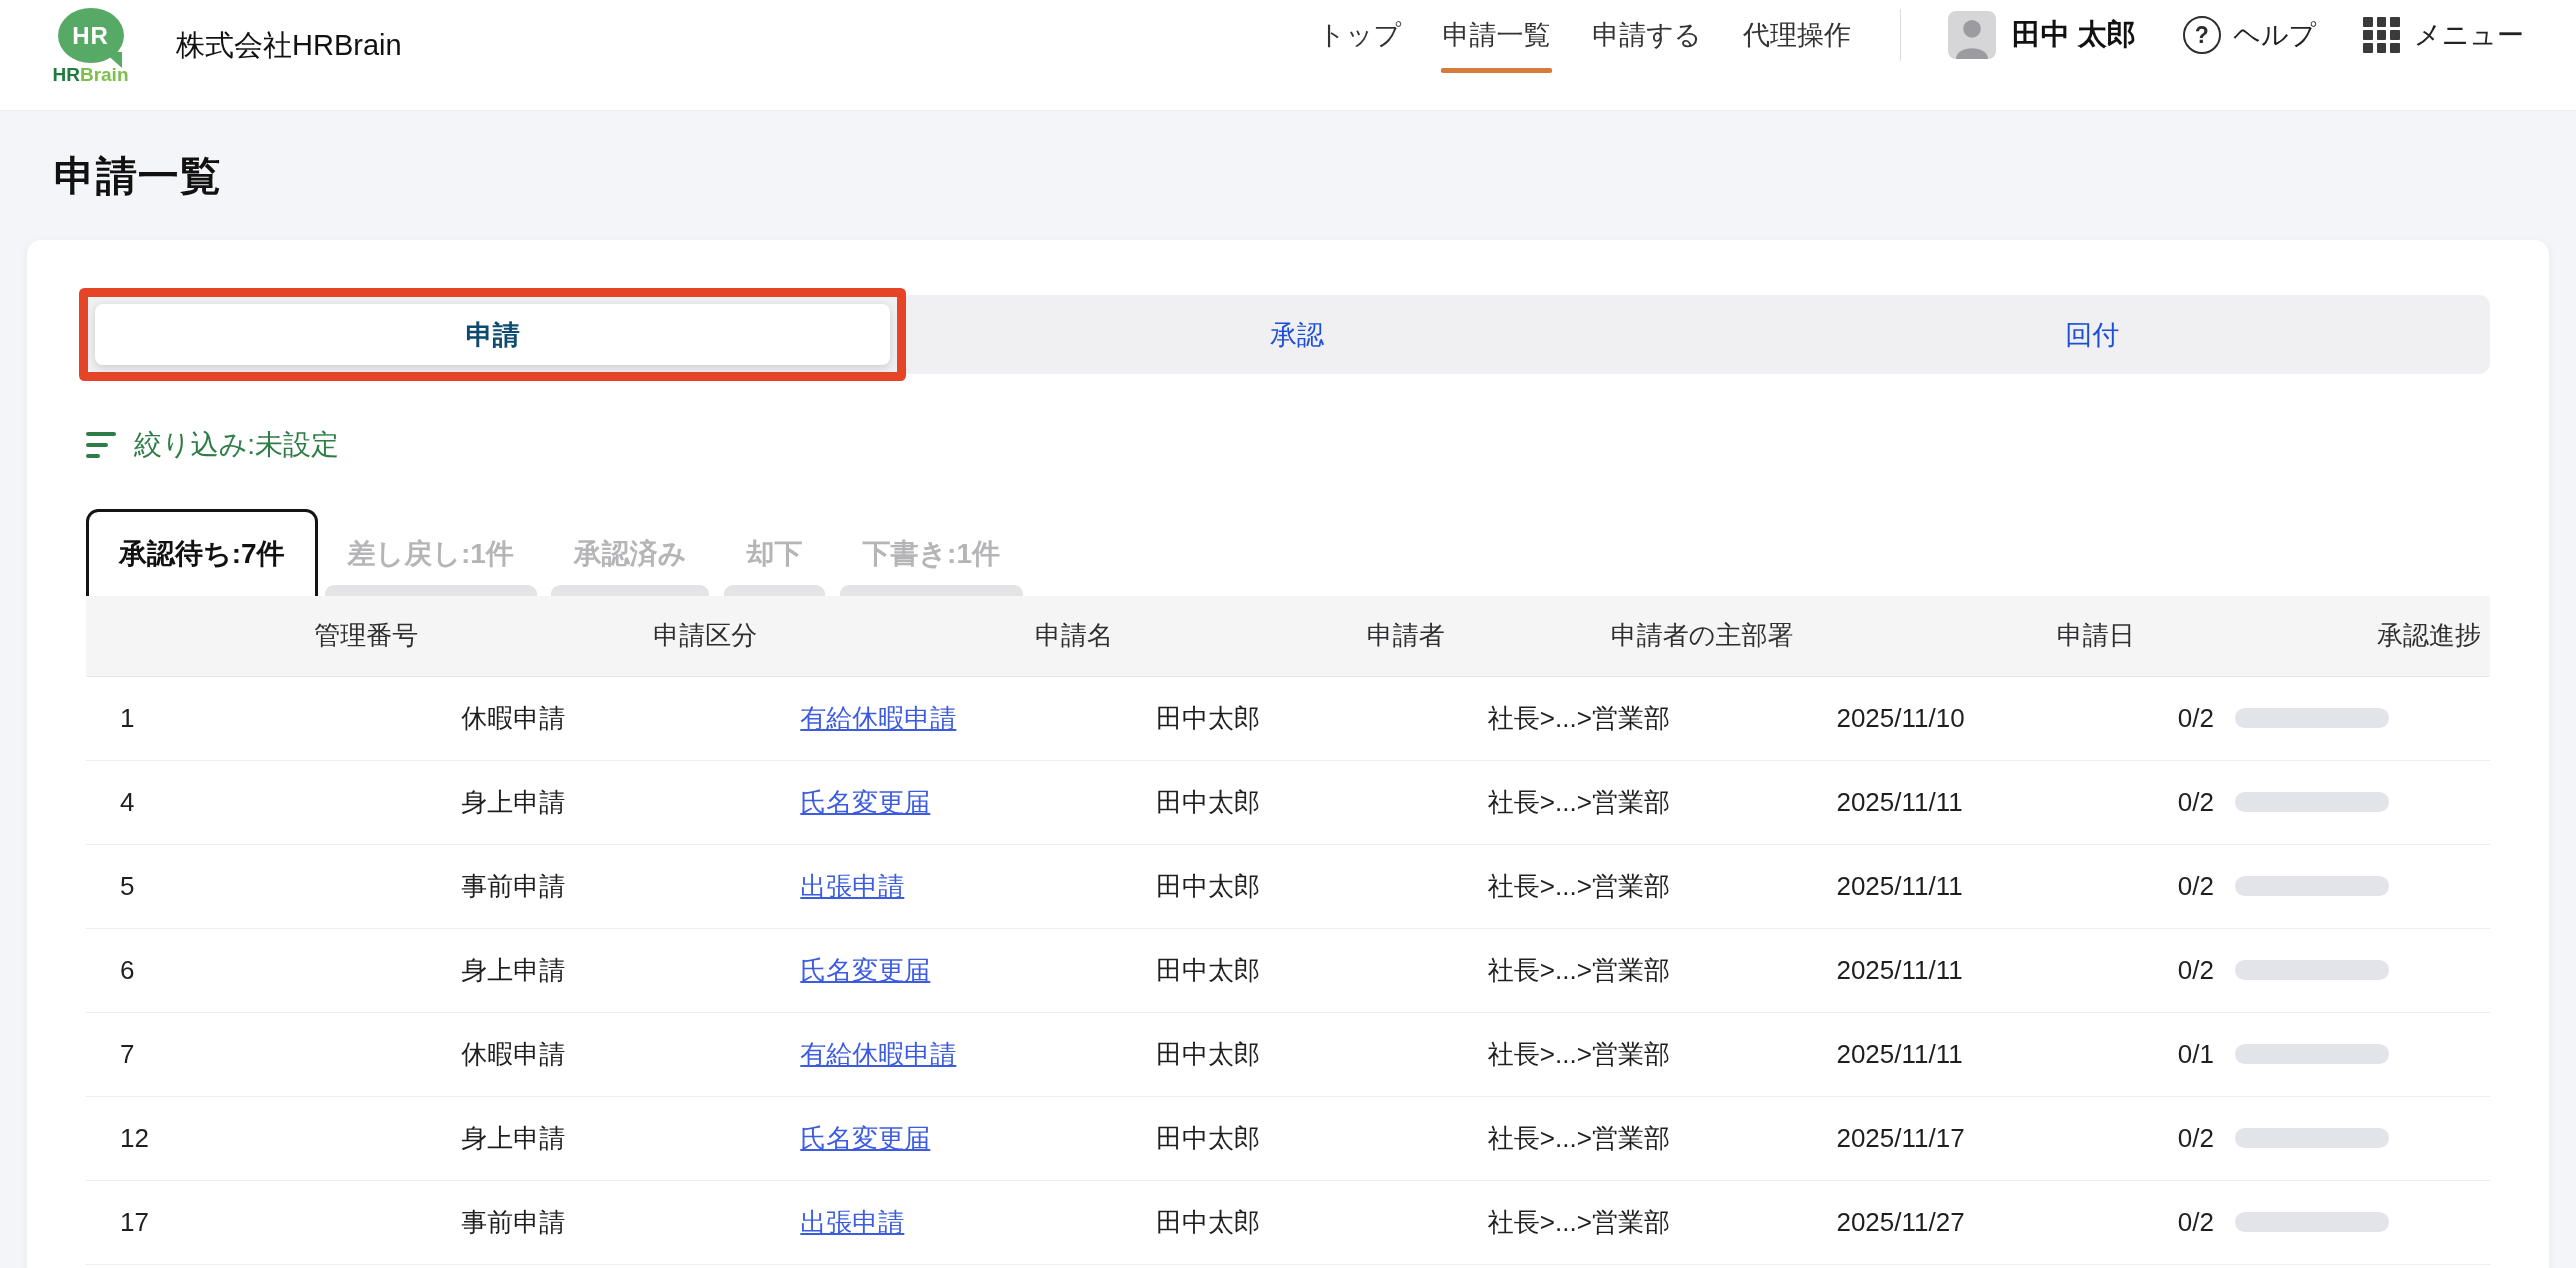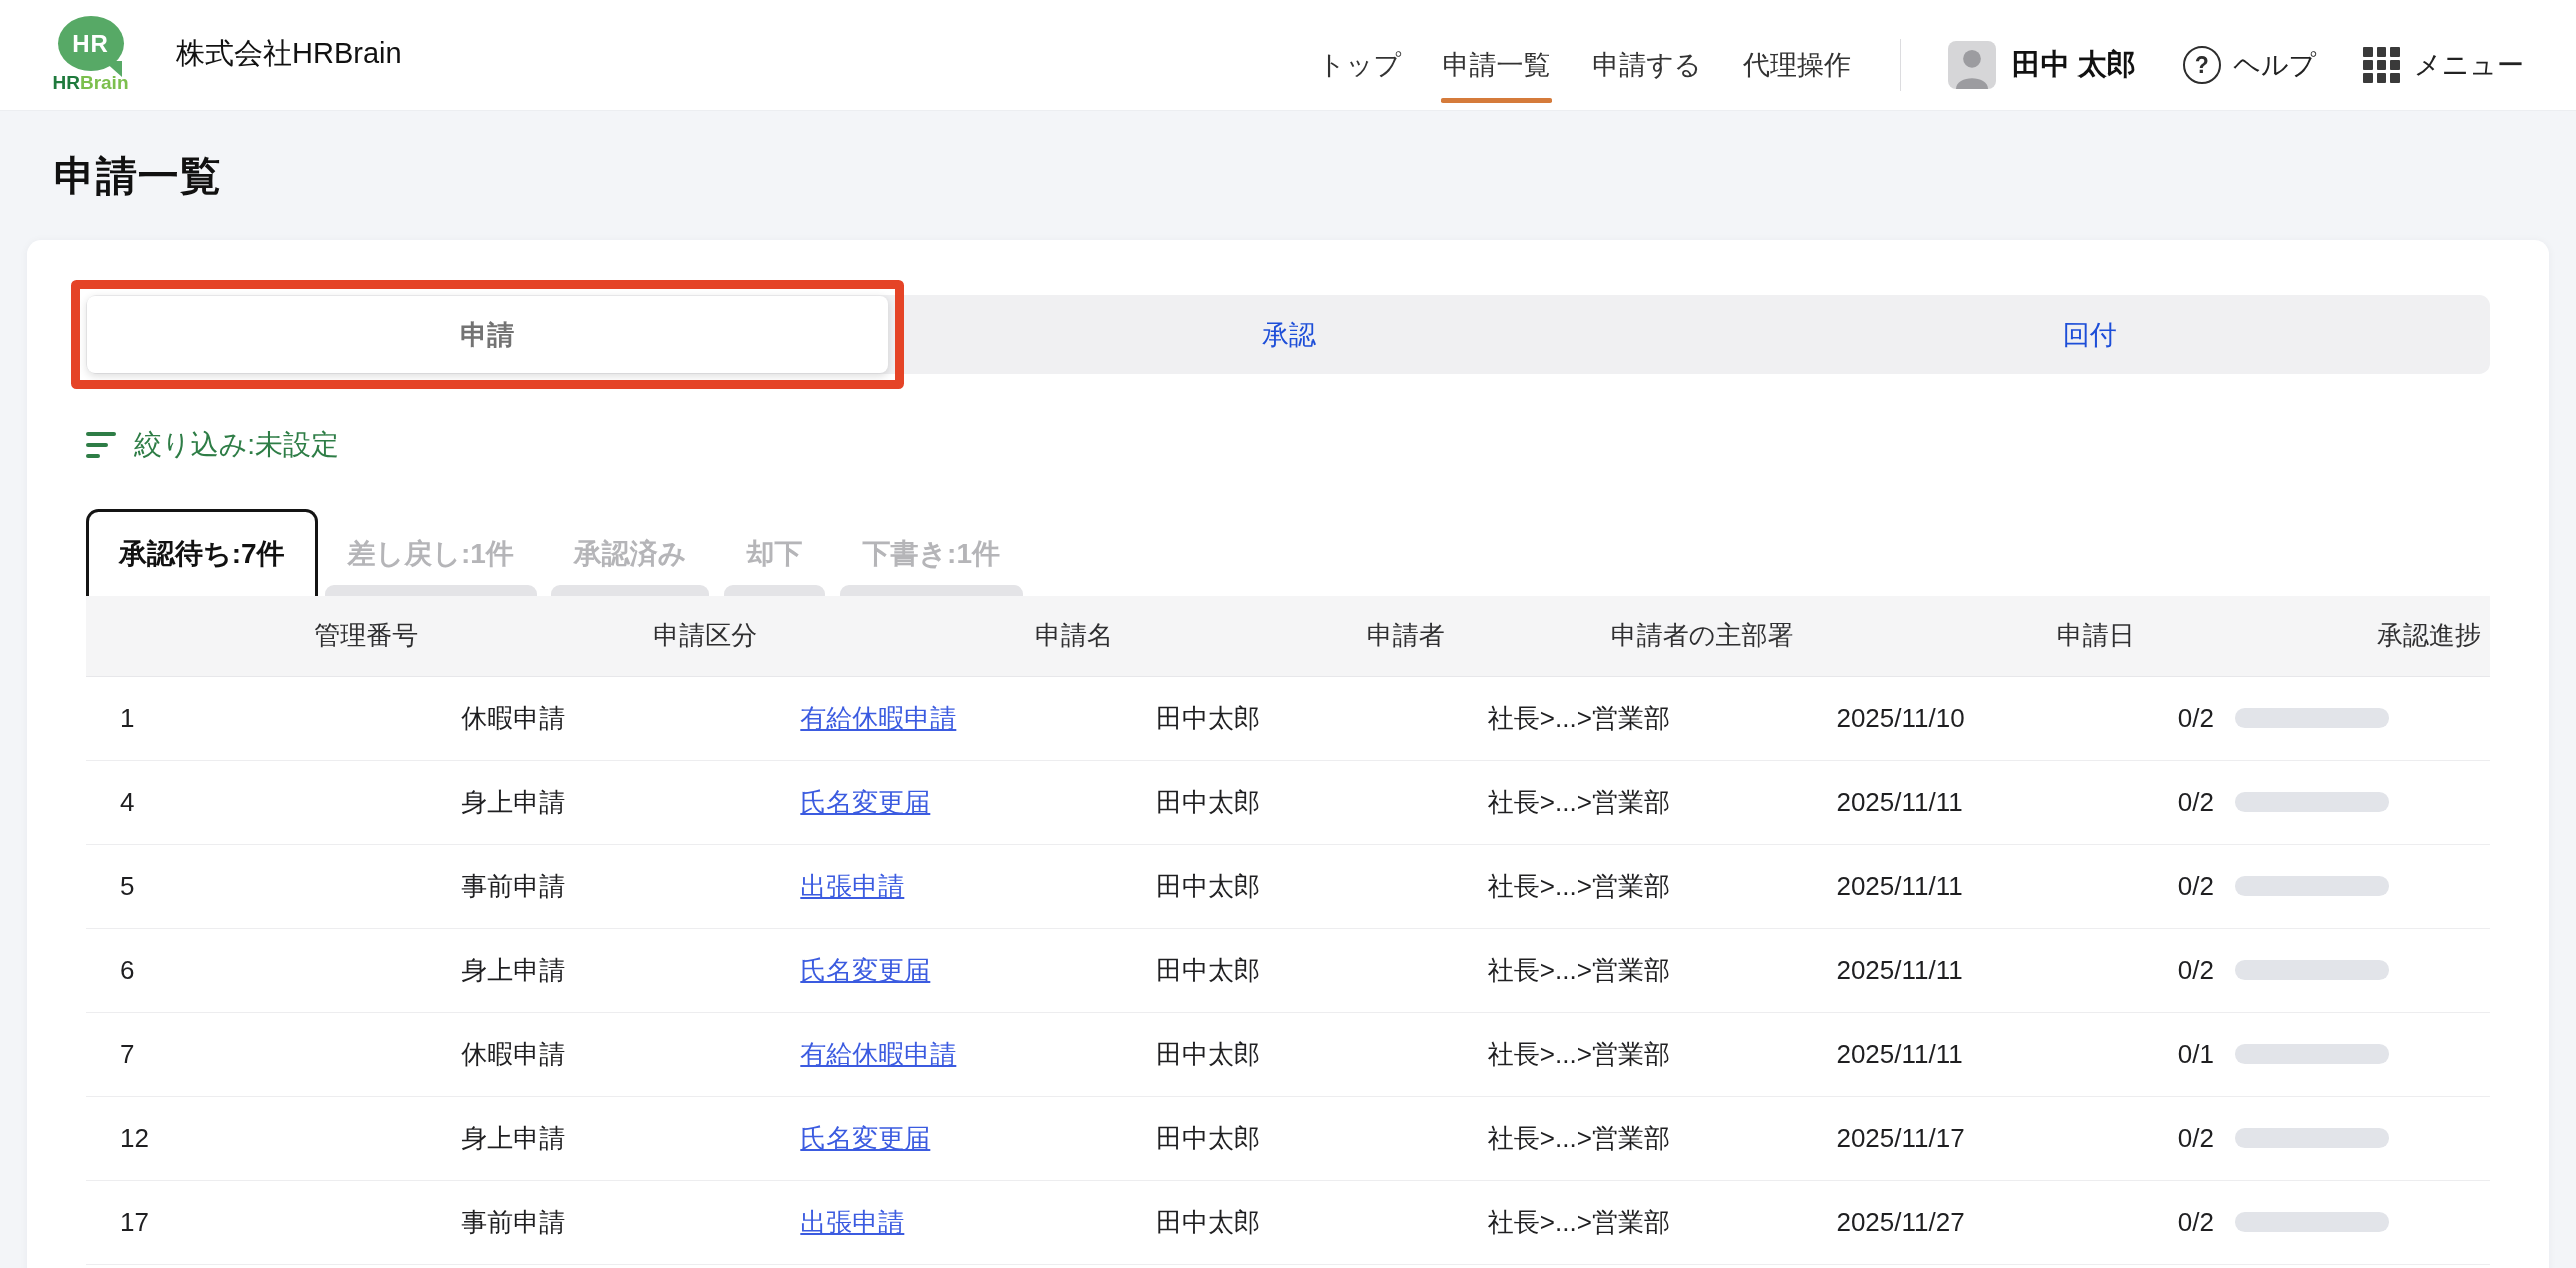--- a/index.html
+++ b/index.html
@@ -4,22 +4,22 @@
 <style>
   * { margin:0; padding:0; box-sizing:border-box; }
   html,body { width:2576px; height:1268px; overflow:hidden; }
   body {
     font-family:"Liberation Sans","DejaVu Sans",sans-serif;
     background:#f3f5f8; color:#222;
   }
 
   
   .app-header {
-    height:111px; background:#ffffff; display:flex; align-items:flex-end;
-    justify-content:space-between; padding:18px 52px; border-bottom:0.9px solid #eceef1;
+    height:111px; background:#ffffff; display:flex; align-items:flex-start;
+    justify-content:space-between; padding:8px 52px; border-bottom:0.9px solid #eceef1;
   }
   .brand { display:flex; align-items:center; gap:23px; }
   .logo-mark { width:77px; display:flex; flex-direction:column; align-items:center; }
   .logo-bubble {
     width:66px; height:55px; background:#57a966; border-radius:50%;
     display:flex; align-items:center; justify-content:center; position:relative;
   }
   .logo-bubble::after {
     content:""; position:absolute; right:1.8px; bottom:-5.4px;
     width:0; height:0; border-style:solid; border-width:16px 0 0 18px;
@@ -64,22 +64,22 @@
     padding:55px 59px 75px 59px; box-shadow:0 1.8px 9px rgba(30,40,60,.05);
   }
 
   
   .segmented { display:flex; background:#f0f0f2; border-radius:10.7px; height:79px; position:relative; }
   .segment {
     flex:1; display:flex; align-items:center; justify-content:center;
     font-size:27px; color:#1d4ed8; cursor:pointer;
   }
   .segment.selected {
-    background:#fff; margin:1px; border-radius:8px; position:relative;
-    box-shadow:0 2.7px 9px rgba(0,0,0,.14); font-weight:bold; color:#737373;
+    background:#fff; margin:9px; border-radius:8px; position:relative;
+    box-shadow:0 2.7px 9px rgba(0,0,0,.14); font-weight:bold; color:#0c4a6e;
   }
   .annotation-box {
     position:absolute; inset:-16px; border:9px solid #e54427; border-radius:5.4px;
     pointer-events:none; z-index:3;
   }
 
   
   .filter-row {
     margin-top:52px; display:flex; align-items:center; gap:18px;
     color:#2e7d46; font-size:28px; font-weight:500; cursor:pointer; width:fit-content;

